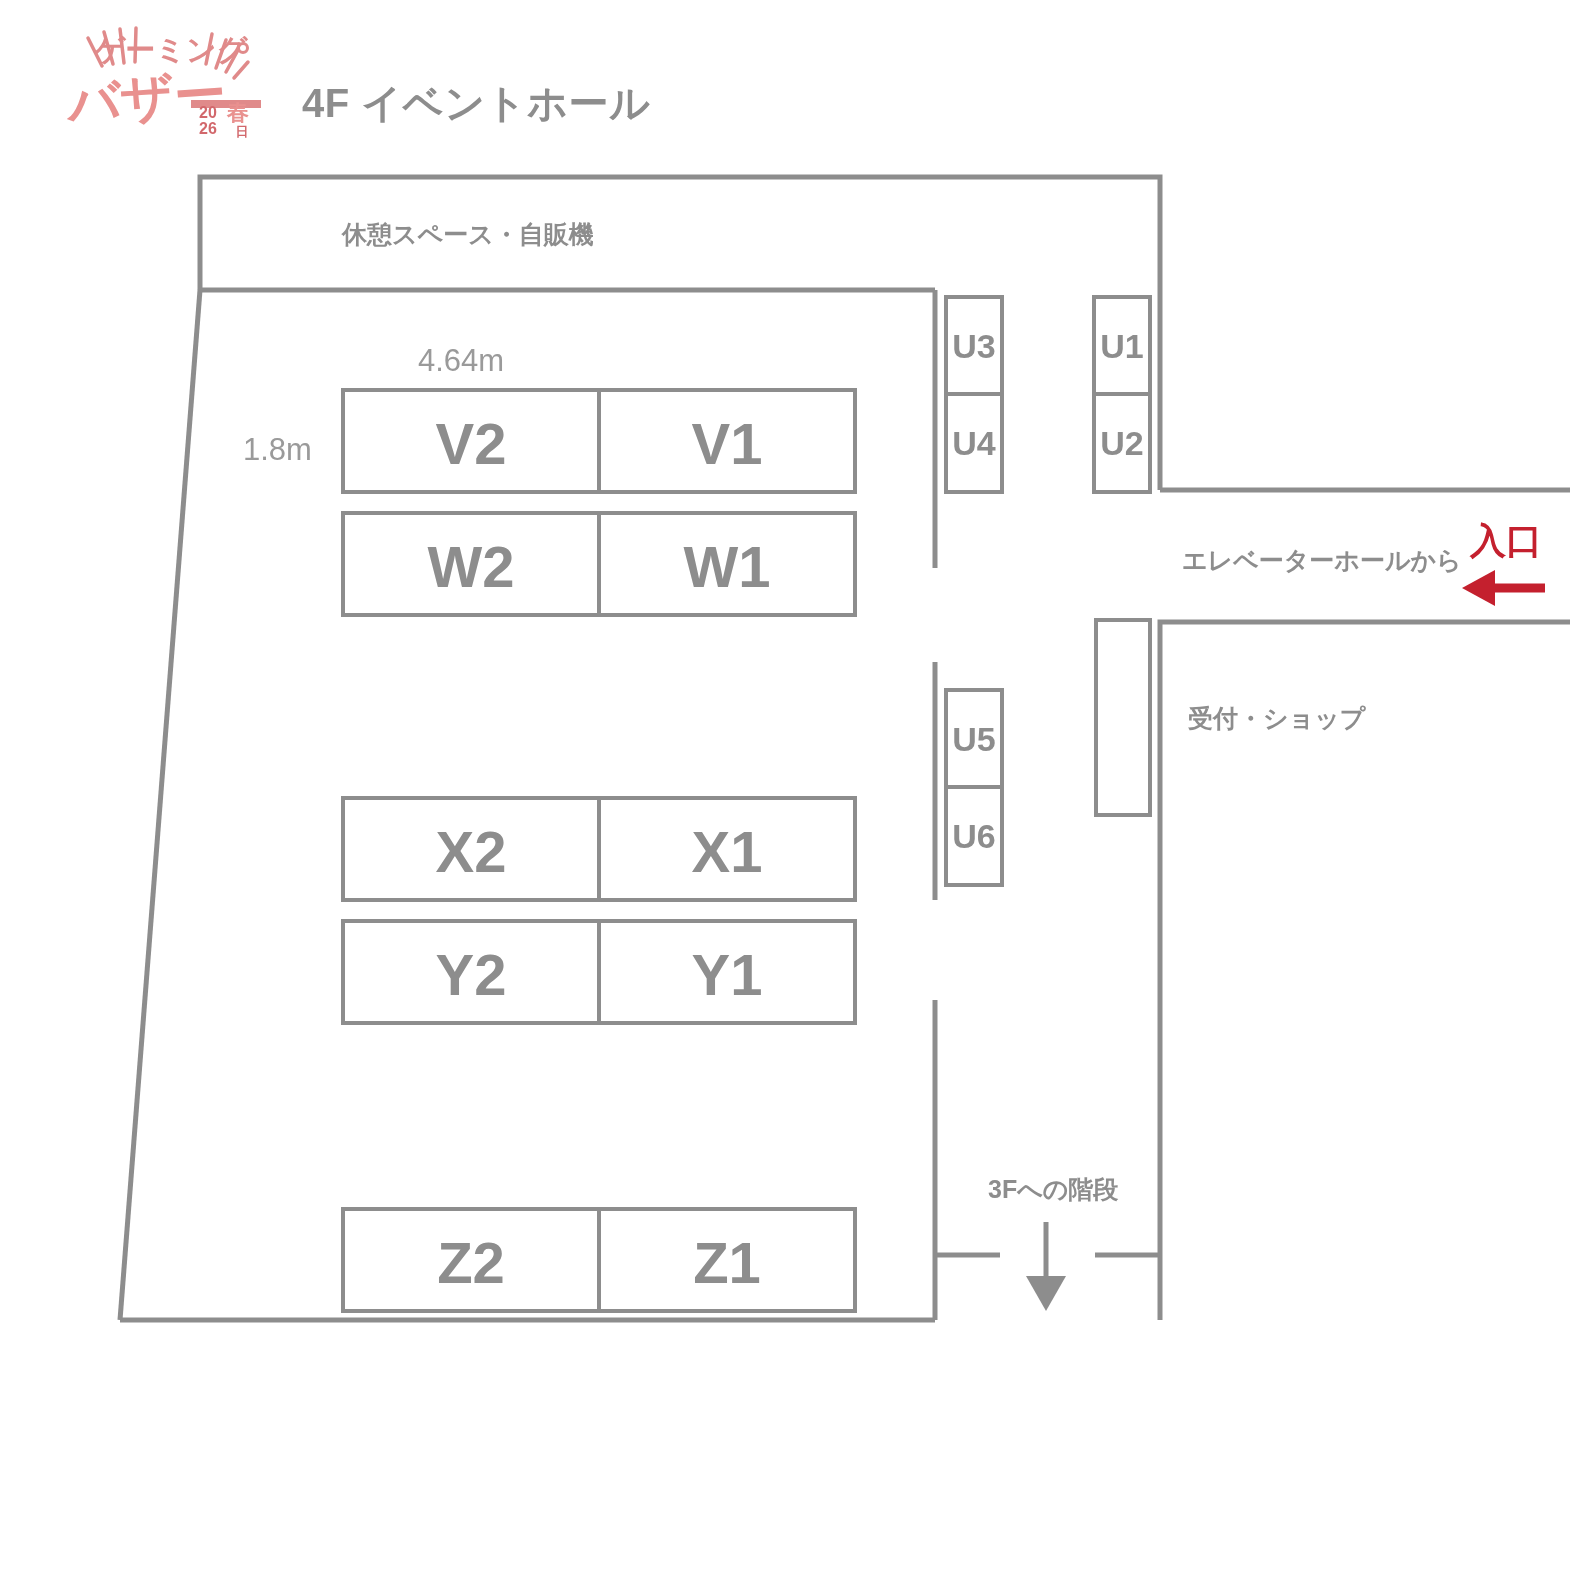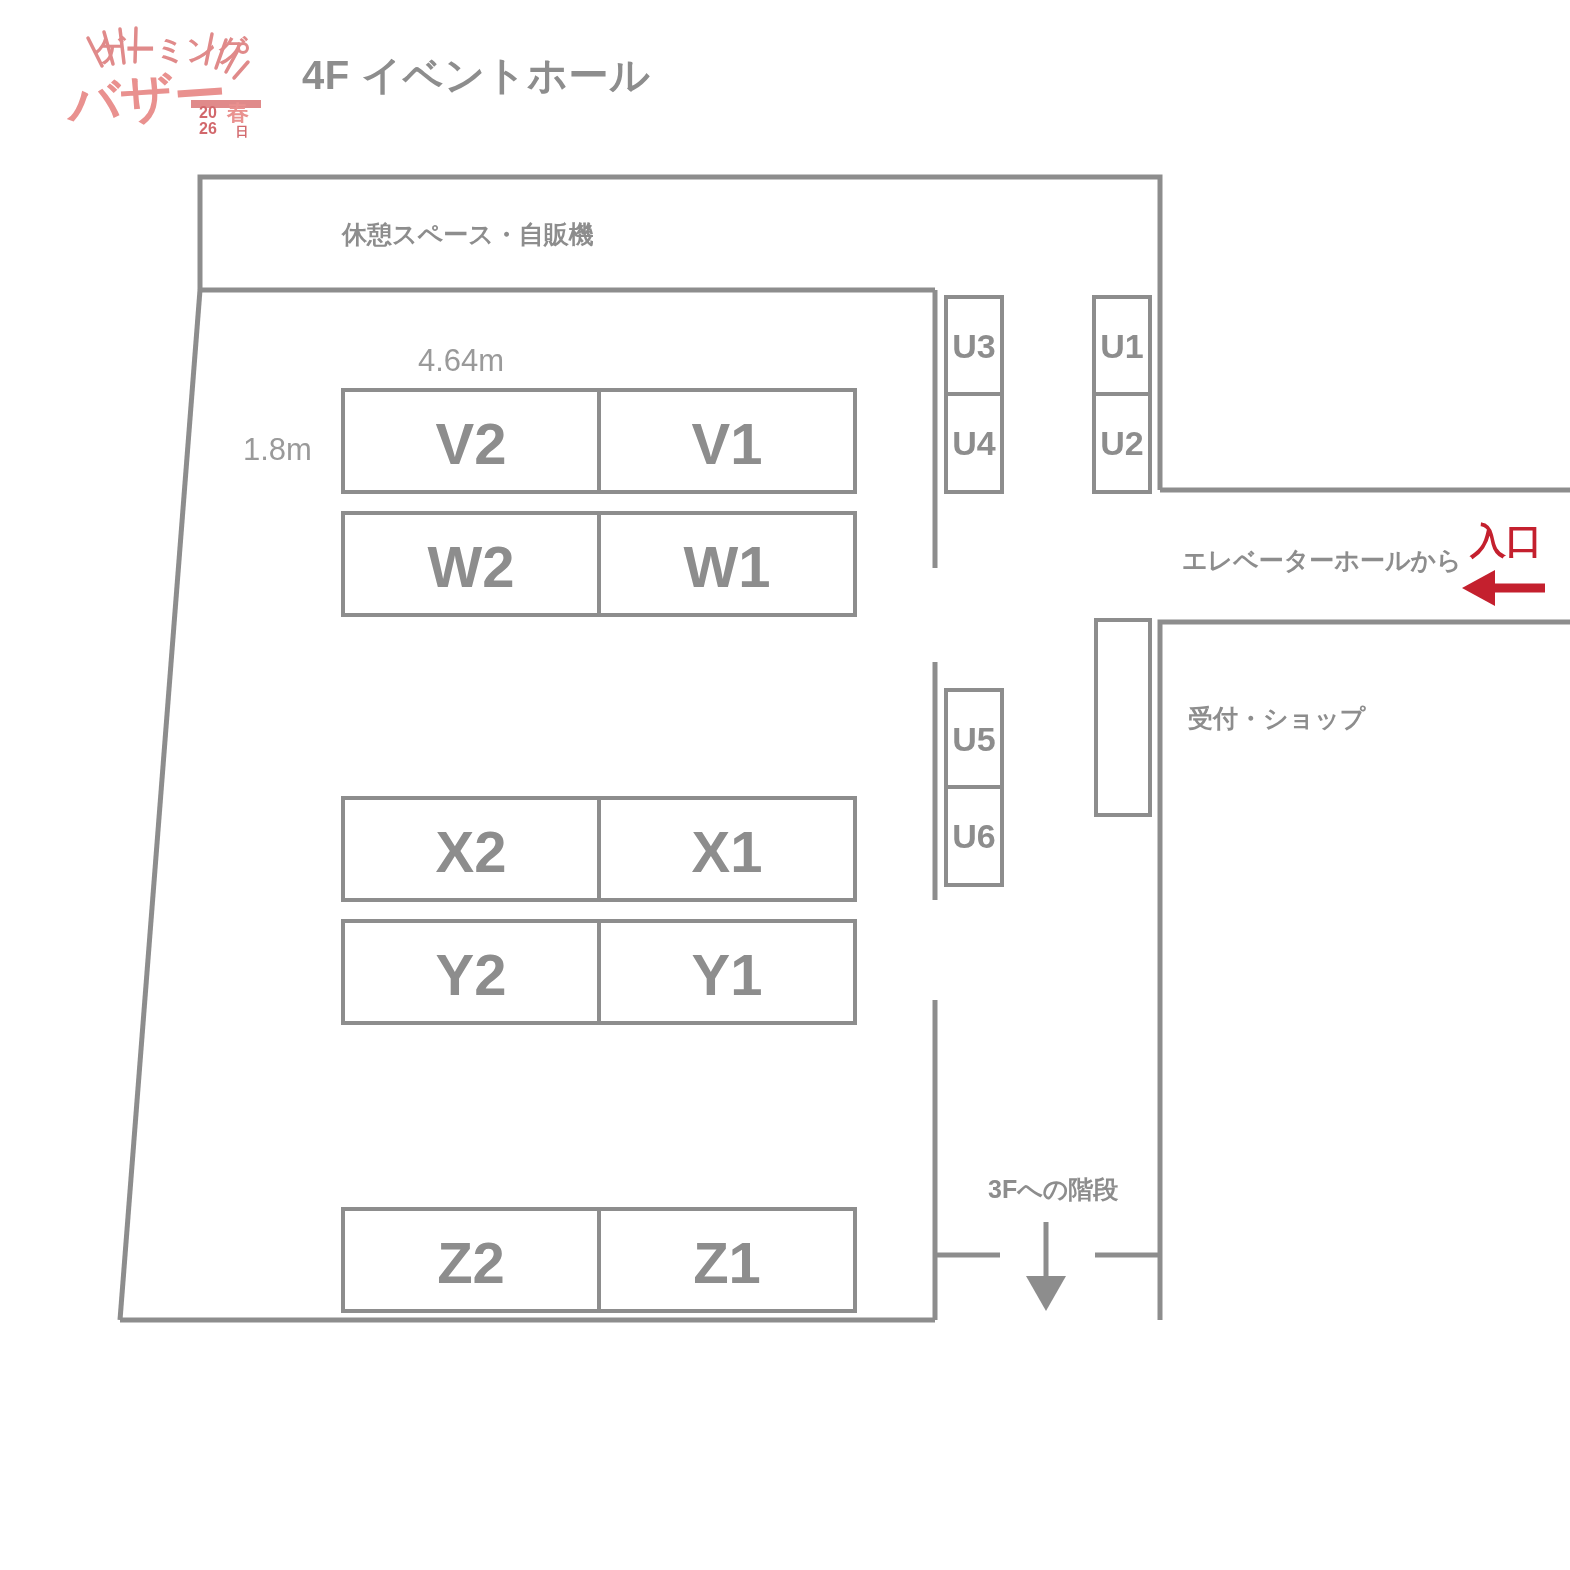--- a/index.html
+++ b/index.html
@@ -30,21 +30,21 @@
   .logo {
     position: absolute;
     left: 30px;
     top: 18px;
     width: 215px;
     height: 120px;
   }
   .page-title {
     position: absolute;
     left: 266px;
-    top: 48px;
+    top: 76px;
     font-size: 40px;
     font-weight: bold;
     color: #8d8d8d;
     letter-spacing: 0.5px;
     white-space: nowrap;
   }
   .mapwrap {
     position: absolute;
     left: 0; top: 0;
     width: 1570px;

